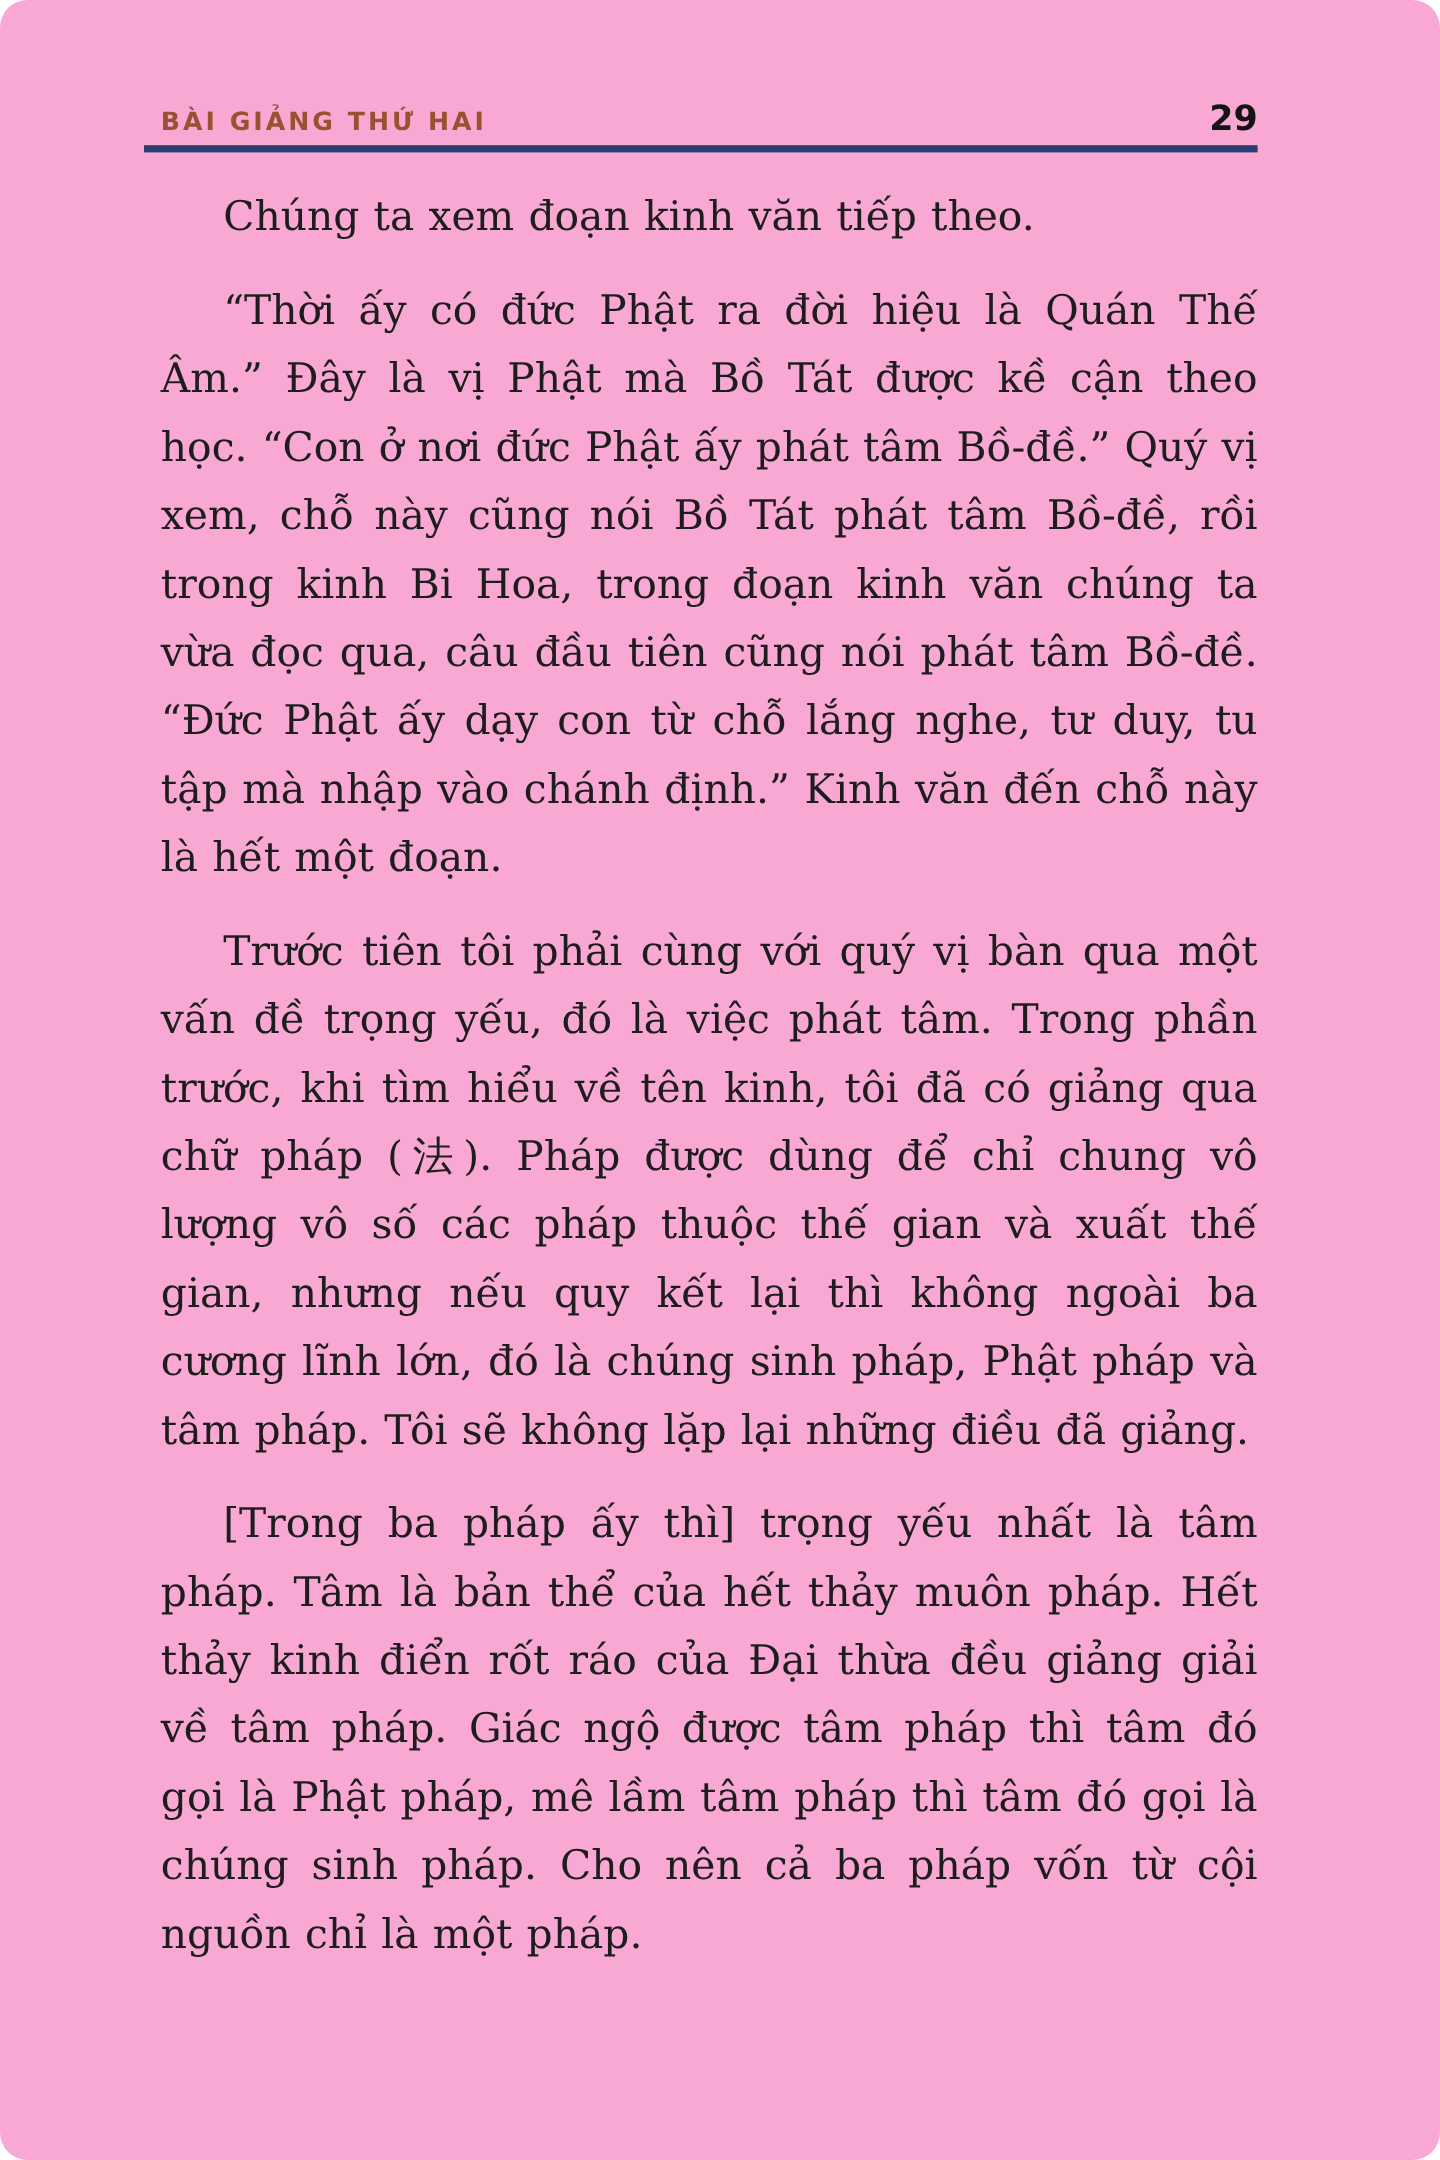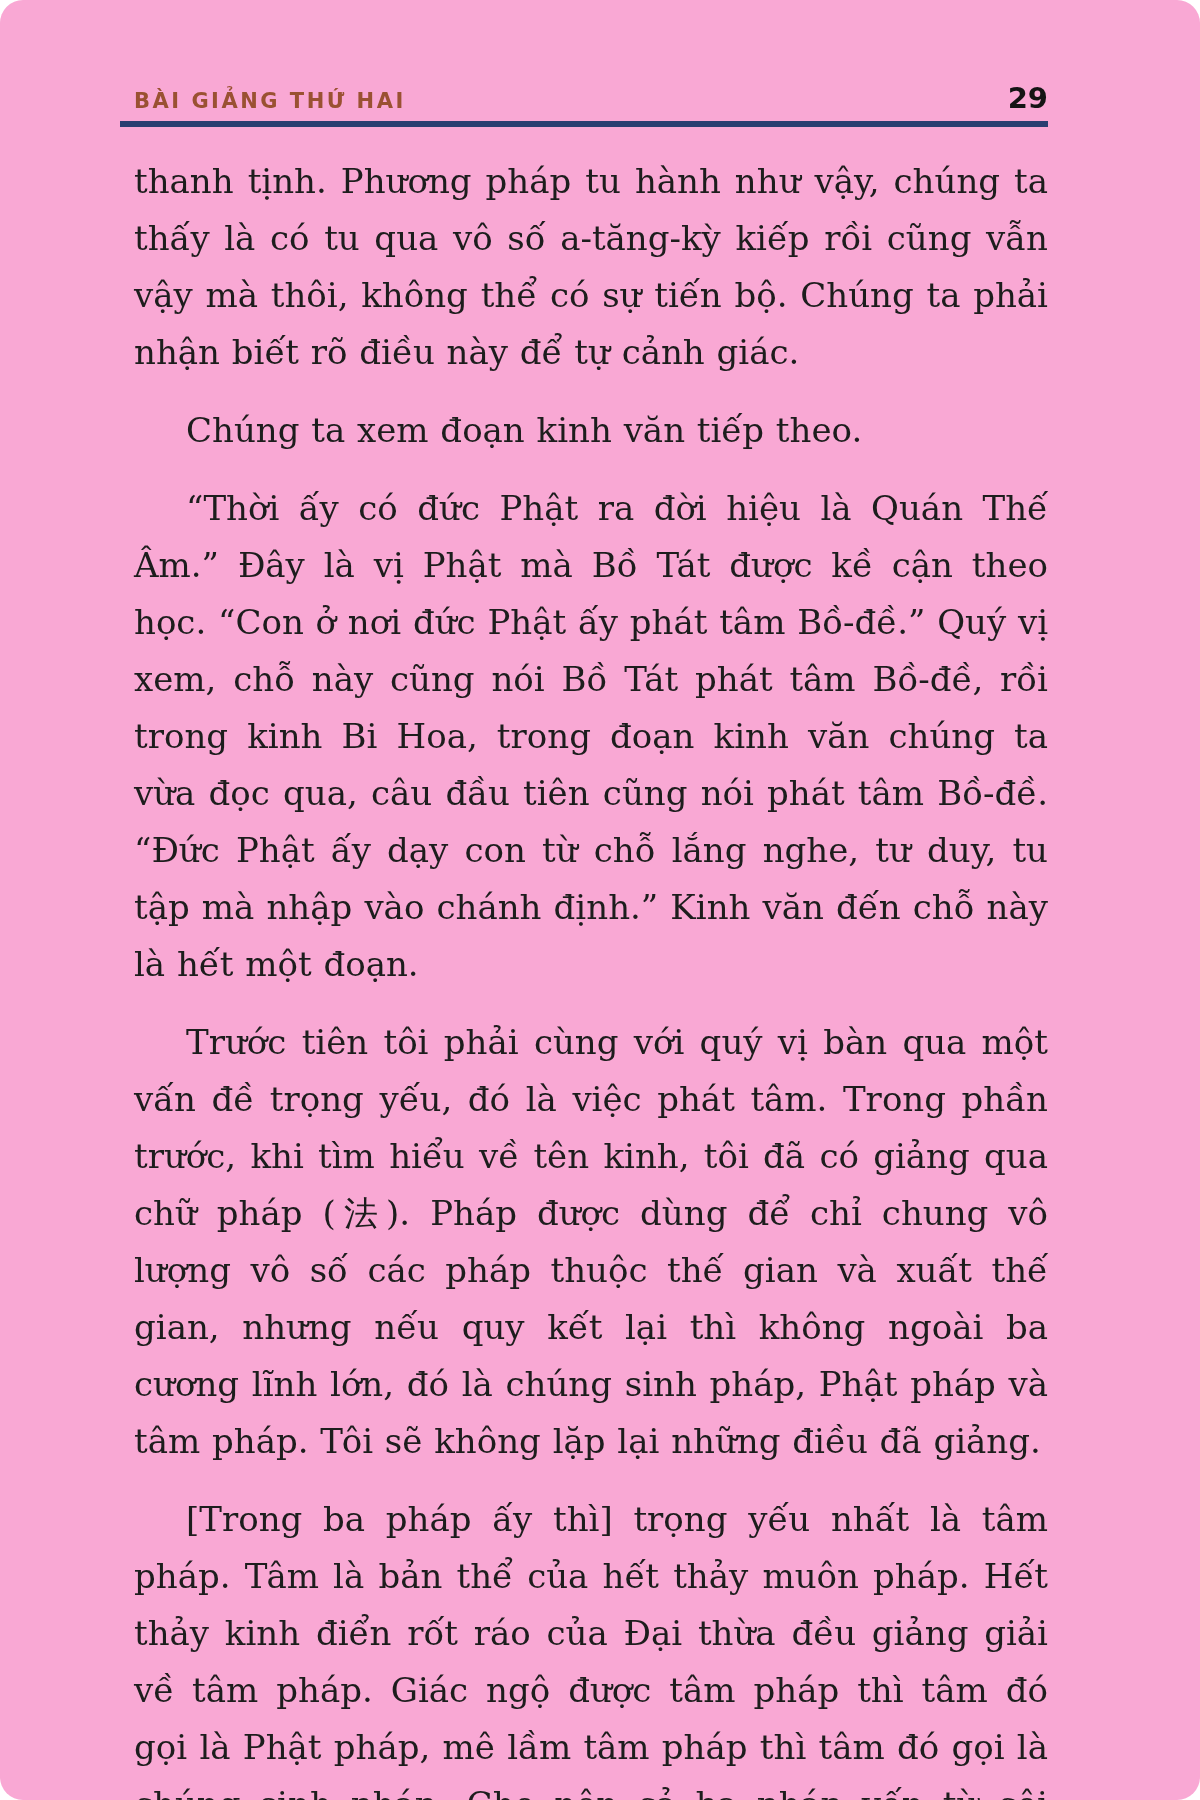--- a/index.html
+++ b/index.html
@@ -72,21 +72,20 @@
   <div class="frame">
 
     <div class="running-head">
       <span class="head-title">BÀI GIẢNG THỨ HAI</span>
       <span class="head-pagenum">29</span>
     </div>
 
     <hr class="head-rule">
 
     <div class="body-text">
-      <p>thanh tịnh. Phương pháp tu hành như vậy, chúng ta thấy là có tu qua vô số a-tăng-kỳ kiếp rồi cũng vẫn vậy mà thôi, không thể có sự tiến bộ. Chúng ta phải nhận biết rõ điều này để tự cảnh giác.</p>
       <p class="indent">Chúng ta xem đoạn kinh văn tiếp theo.</p>
       <p class="indent">“Thời ấy có đức Phật ra đời hiệu là Quán Thế Âm.” Đây là vị Phật mà Bồ Tát được kề cận theo học. “Con ở nơi đức Phật ấy phát tâm Bồ-đề.” Quý vị xem, chỗ này cũng nói Bồ Tát phát tâm Bồ-đề, rồi trong kinh Bi Hoa, trong đoạn kinh văn chúng ta vừa đọc qua, câu đầu tiên cũng nói phát tâm Bồ-đề. “Đức Phật ấy dạy con từ chỗ lắng nghe, tư duy, tu tập mà nhập vào chánh định.” Kinh văn đến chỗ này là hết một đoạn.</p>
       <p class="indent">Trước tiên tôi phải cùng với quý vị bàn qua một vấn đề trọng yếu, đó là việc phát tâm. Trong phần trước, khi tìm hiểu về tên kinh, tôi đã có giảng qua chữ pháp (法). Pháp được dùng để chỉ chung vô lượng vô số các pháp thuộc thế gian và xuất thế gian, nhưng nếu quy kết lại thì không ngoài ba cương lĩnh lớn, đó là chúng sinh pháp, Phật pháp và tâm pháp. Tôi sẽ không lặp lại những điều đã giảng.</p>
       <p class="indent">[Trong ba pháp ấy thì] trọng yếu nhất là tâm pháp. Tâm là bản thể của hết thảy muôn pháp. Hết thảy kinh điển rốt ráo của Đại thừa đều giảng giải về tâm pháp. Giác ngộ được tâm pháp thì tâm đó gọi là Phật pháp, mê lầm tâm pháp thì tâm đó gọi là chúng sinh pháp. Cho nên cả ba pháp vốn từ cội nguồn chỉ là một pháp.</p>
 
     </div>
 
   </div>
 </div>
 

